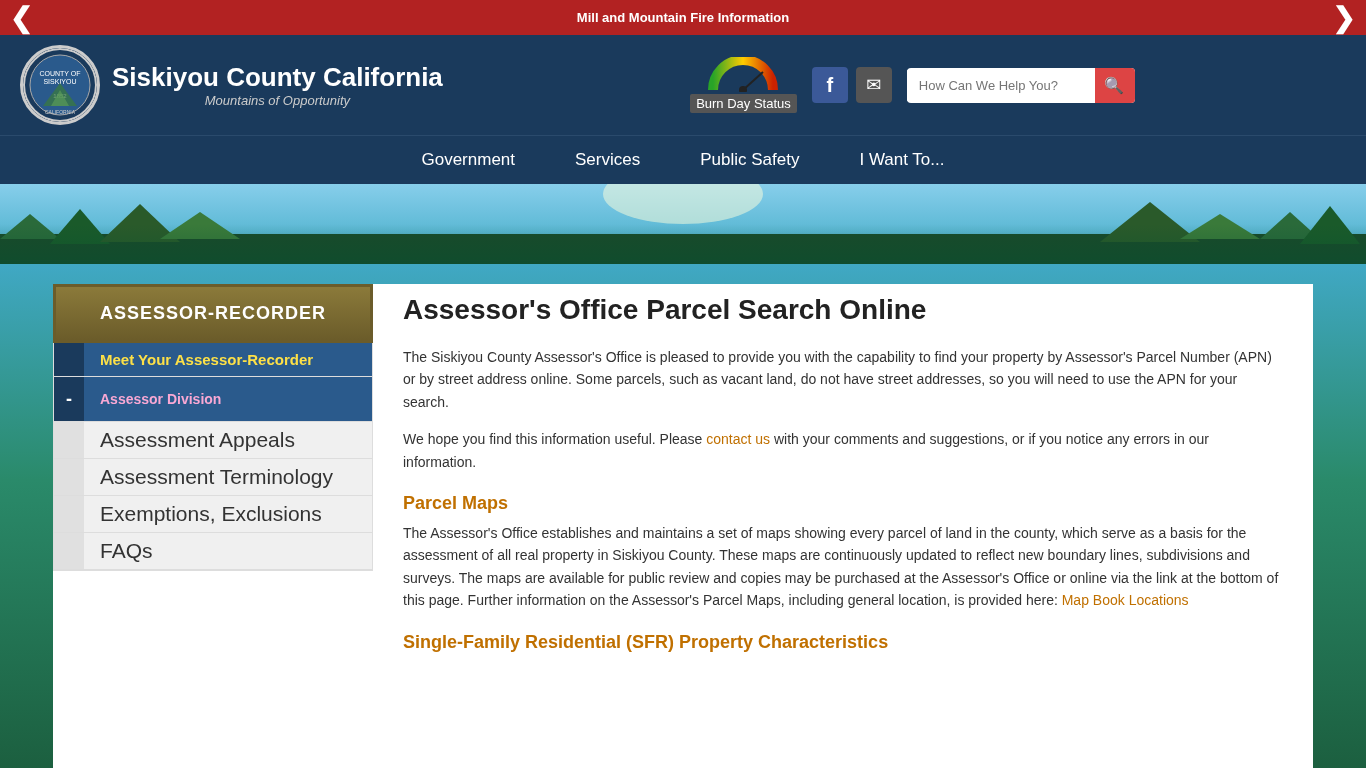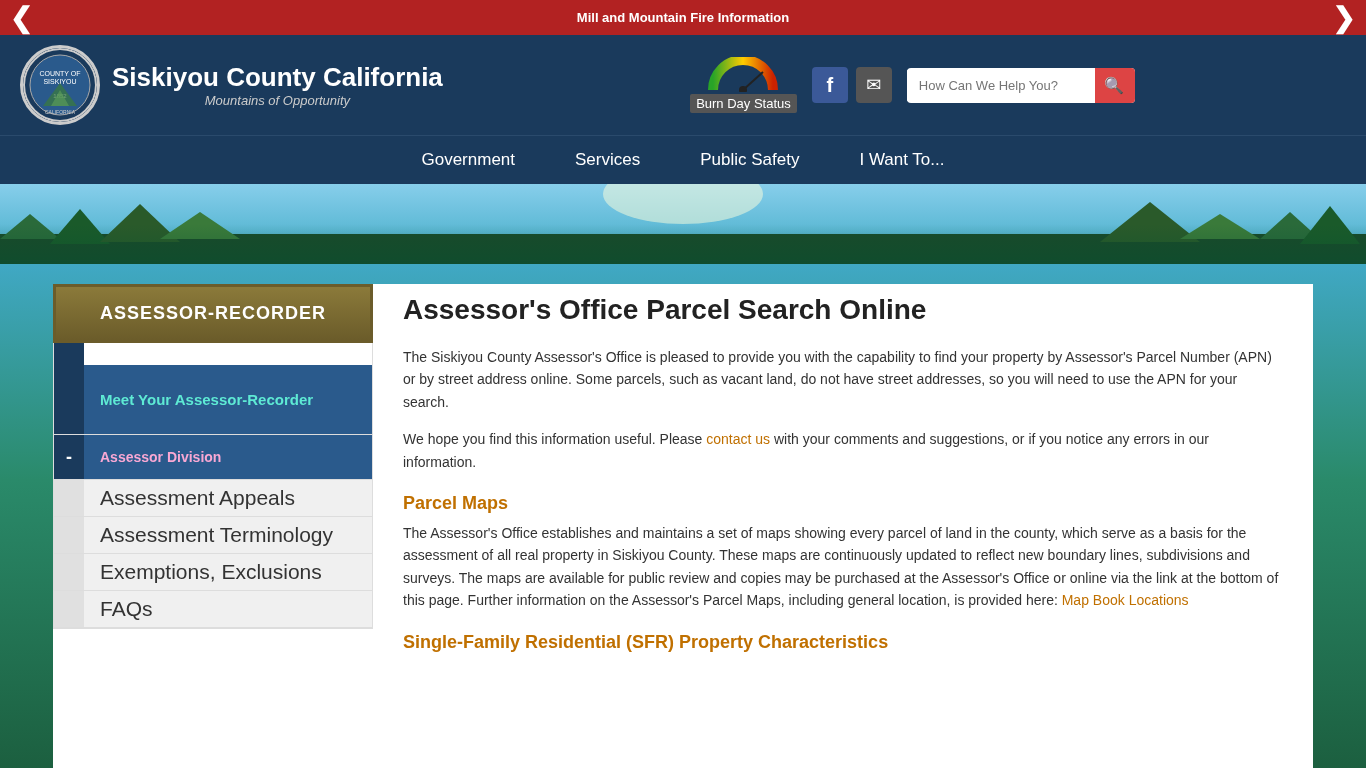--- a/index.html
+++ b/index.html
@@ -239,27 +239,26 @@
       align-items: stretch;
       border-bottom: 1px solid #ddd;
     }
     .sidebar-meet-indicator {
       width: 30px;
       background: #1a3a5c;
       flex-shrink: 0;
     }
     .sidebar-meet-label {
       flex: 1;
-      padding: 26px 16px;
+      padding: 8px 16px;
       background: #2a5a8c;
-      color: #5eead4;
+      color: #fde047;
       font-size: 15px;
       font-weight: bold;
       cursor: pointer;
-      margin-top: 22px;
     }
 
     
     .content {
       flex: 1;
       padding: 10px 30px;
       background: white;
     }
     .page-title {
       font-size: 28px;

